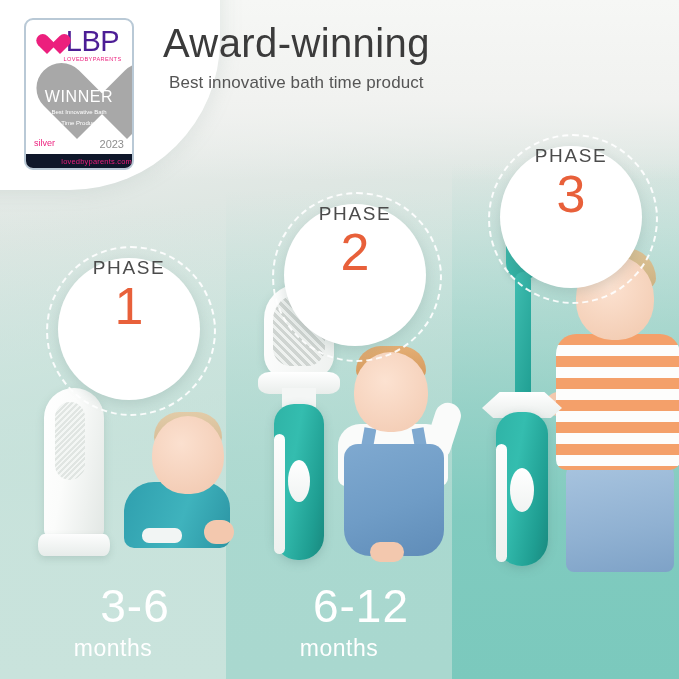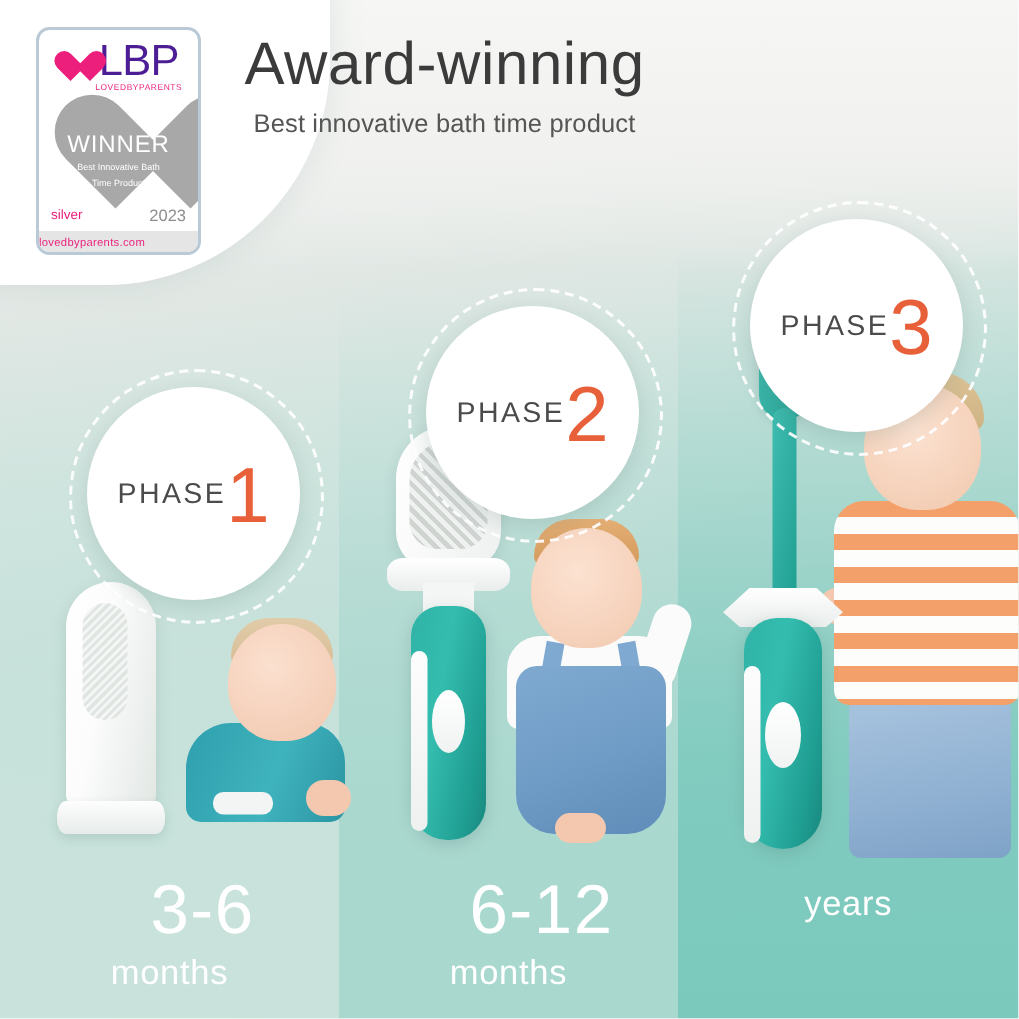--- a/index.html
+++ b/index.html
@@ -39,33 +39,33 @@
   .gray-heart .lobe.l{left:46px;transform:rotate(-45deg);transform-origin:0 100%;}
   .gray-heart .lobe.r{left:46px;transform:rotate(45deg);transform-origin:100% 100%;}
   .gh-text{position:absolute;inset:0;display:flex;flex-direction:column;align-items:center;
            justify-content:flex-start;padding-top:24px;z-index:3;}
   .winner{font-size:16px;color:#fff;letter-spacing:.6px;line-height:1;}
   .wsub{font-size:6px;color:#fff;text-align:center;line-height:1.35;margin-top:3px;}
   .star{position:absolute;right:17px;top:9px;z-index:4;color:#fff;font-size:15px;line-height:1;}
   .badge-row{display:flex;justify-content:space-between;width:90px;margin-top:3px;}
   .silver{font-size:9px;color:#ec1f7d;}
   .yr{font-size:11px;color:#8e8e8e;}
-  .badge-foot{margin-top:4px;width:100%;background:#e5e5e5;text-align:left;
+  .badge-foot{margin-top:4px;width:100%;background:#0f172a;text-align:right;
               font-size:7.5px;color:#ec1f7d;padding:2.5px 0;letter-spacing:.2px;}
 
   
   .headline{position:absolute;left:163px;top:22px;width:500px;}
   .h1{font-size:40px;color:#3b3b3b;letter-spacing:.4px;line-height:1.06;font-weight:400;}
   .h2{font-size:40px;color:#e8603a;letter-spacing:.4px;line-height:1.1;font-weight:400;margin-top:2px;}
   .h3{font-size:17px;color:#555;letter-spacing:.1px;margin-top:9px;margin-left:6px;font-weight:400;}
 
   
   .bubble{position:absolute;width:142px;height:142px;border-radius:50%;background:#fff;
-          box-shadow:0 4px 14px rgba(90,120,115,.20);display:flex;
-          align-items:center;justify-content:center;z-index:6;}
+          box-shadow:0 4px 14px rgba(90,120,115,.20);display:flex;flex-direction:column;
+          align-items:center;z-index:6;}
   .bubble .pl{font-size:19px;color:#4b4b4b;letter-spacing:1.6px;line-height:1;}
   .bubble .pn{font-size:52px;color:#e8603a;line-height:1;margin-top:3px;font-weight:400;}
   .ring{position:absolute;width:166px;height:166px;border-radius:50%;
         border:2px dashed rgba(255,255,255,.92);z-index:5;}
   .ph1{left:58px;top:258px;} .ring1{left:46px;top:246px;}
   .ph2{left:284px;top:204px;} .ring2{left:272px;top:192px;}
   .ph3{left:500px;top:146px;} .ring3{left:488px;top:134px;}
 
   
   .prod{position:absolute;z-index:4;}
@@ -273,16 +273,15 @@
 
   <div class="age a1">
     <div class="num">3-6</div>
     <div class="unit">months</div>
   </div>
   <div class="age a2">
     <div class="num">6-12</div>
     <div class="unit">months</div>
   </div>
   <div class="age a3">
-    <div class="unit">years</div>
   </div>
 
 </div>
 
 </body></html>

